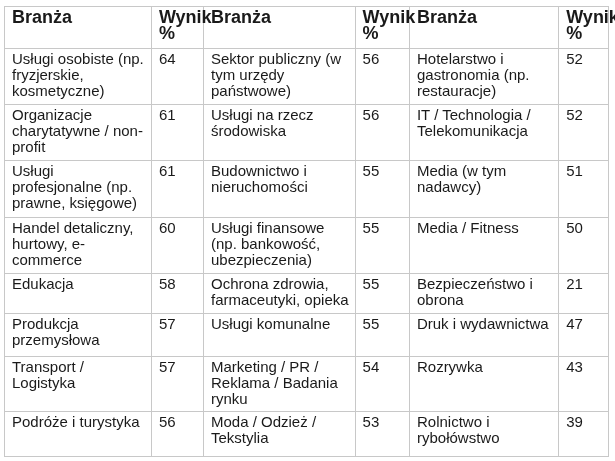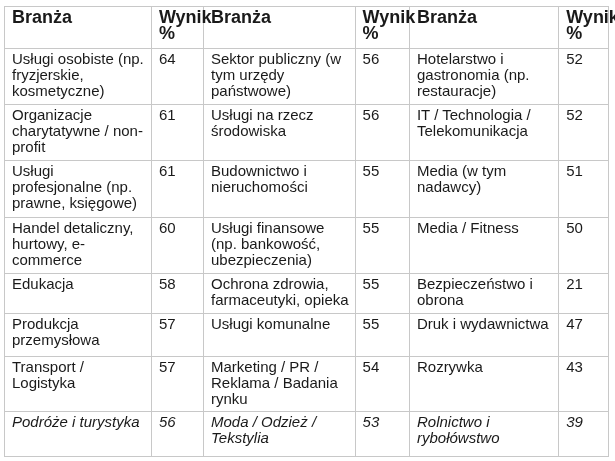--- a/index.html
+++ b/index.html
@@ -86,21 +86,21 @@
     <td>47</td>
   </tr>
       <tr style="height: 55px;">
     <td>Transport / Logistyka</td>
     <td>57</td>
     <td>Marketing / PR / Reklama / Badania rynku</td>
     <td>54</td>
     <td>Rozrywka</td>
     <td>43</td>
   </tr>
-      <tr style="height: 45px; font-style: italic;">
+      <tr style="height: 45px;">
     <td>Podróże i turystyka</td>
     <td>56</td>
     <td>Moda / Odzież / Tekstylia</td>
     <td>53</td>
     <td>Rolnictwo i rybołówstwo</td>
     <td>39</td>
   </tr>
     </tbody>
 </table>
 

